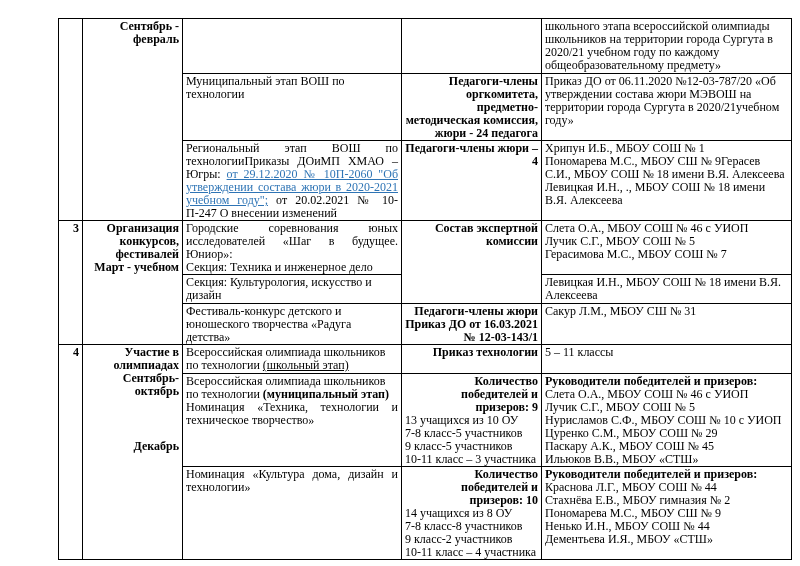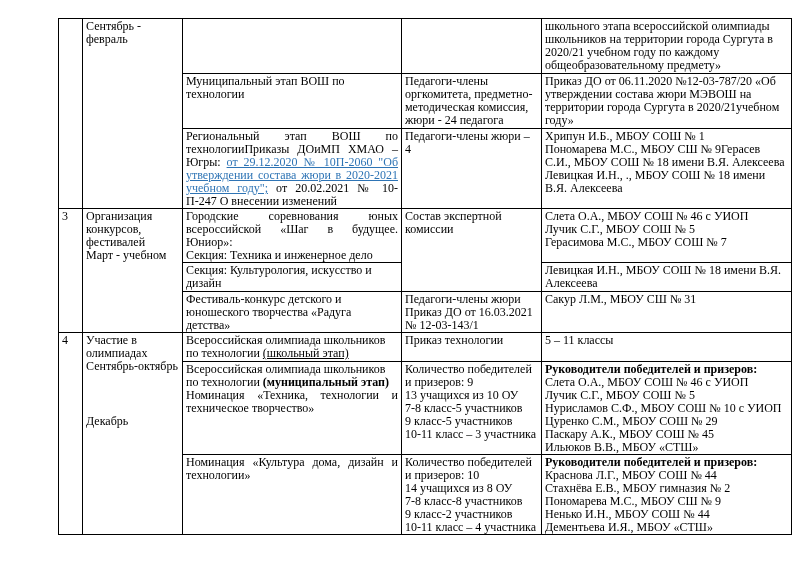--- a/index.html
+++ b/index.html
@@ -25,21 +25,21 @@
     table-layout: fixed;
     font-size: 12px;
     line-height: 13px;
   }
   table.doc td {
     border: 1px solid #000000;
     vertical-align: top;
     padding: 1px 3px 0 3px;
     overflow: hidden;
   }
-  .ac { text-align: left; }
+  .ac { text-align: right; font-weight: bold; }
   .aj { text-align: justify; }
   .pre { white-space: pre-line; }
   .b { font-weight: bold; }
   .bu { font-weight: normal; text-decoration: underline; }
   a.doc-link { color: #2E74B5; text-decoration: underline; cursor: pointer; }
   .gap { margin-top: 42px; }
   tr.ra { height: 55px; }
   tr.rb { height: 55px; }
   tr.rc { height: 79px; }
   tr.rd { height: 51px; }
@@ -103,21 +103,21 @@
 
     <tr class="rd">
       <td rowspan="3" class="ac">
         <div>3</div>
       </td>
       <td rowspan="3" class="ac">
         <div>Организация конкурсов, фестивалей</div>
         <div>Март - учебном</div>
       </td>
       <td>
-        <div class="pre aj">Городские  соревнования юных всероссийской «Шаг в будущее. Юниор»:
+        <div class="pre aj">Городские  соревнования юных исследователей «Шаг в будущее. Юниор»:
 Секция: Техника и инженерное дело</div>
       </td>
       <td rowspan="2" class="ac">
         <div>Состав экспертной комиссии</div>
       </td>
       <td>
         <div class="pre">Слета О.А., МБОУ СОШ № 46 с УИОП
 Лучик С.Г., МБОУ СОШ № 5
 Герасимова М.С., МБОУ СОШ № 7</div>
       </td>

